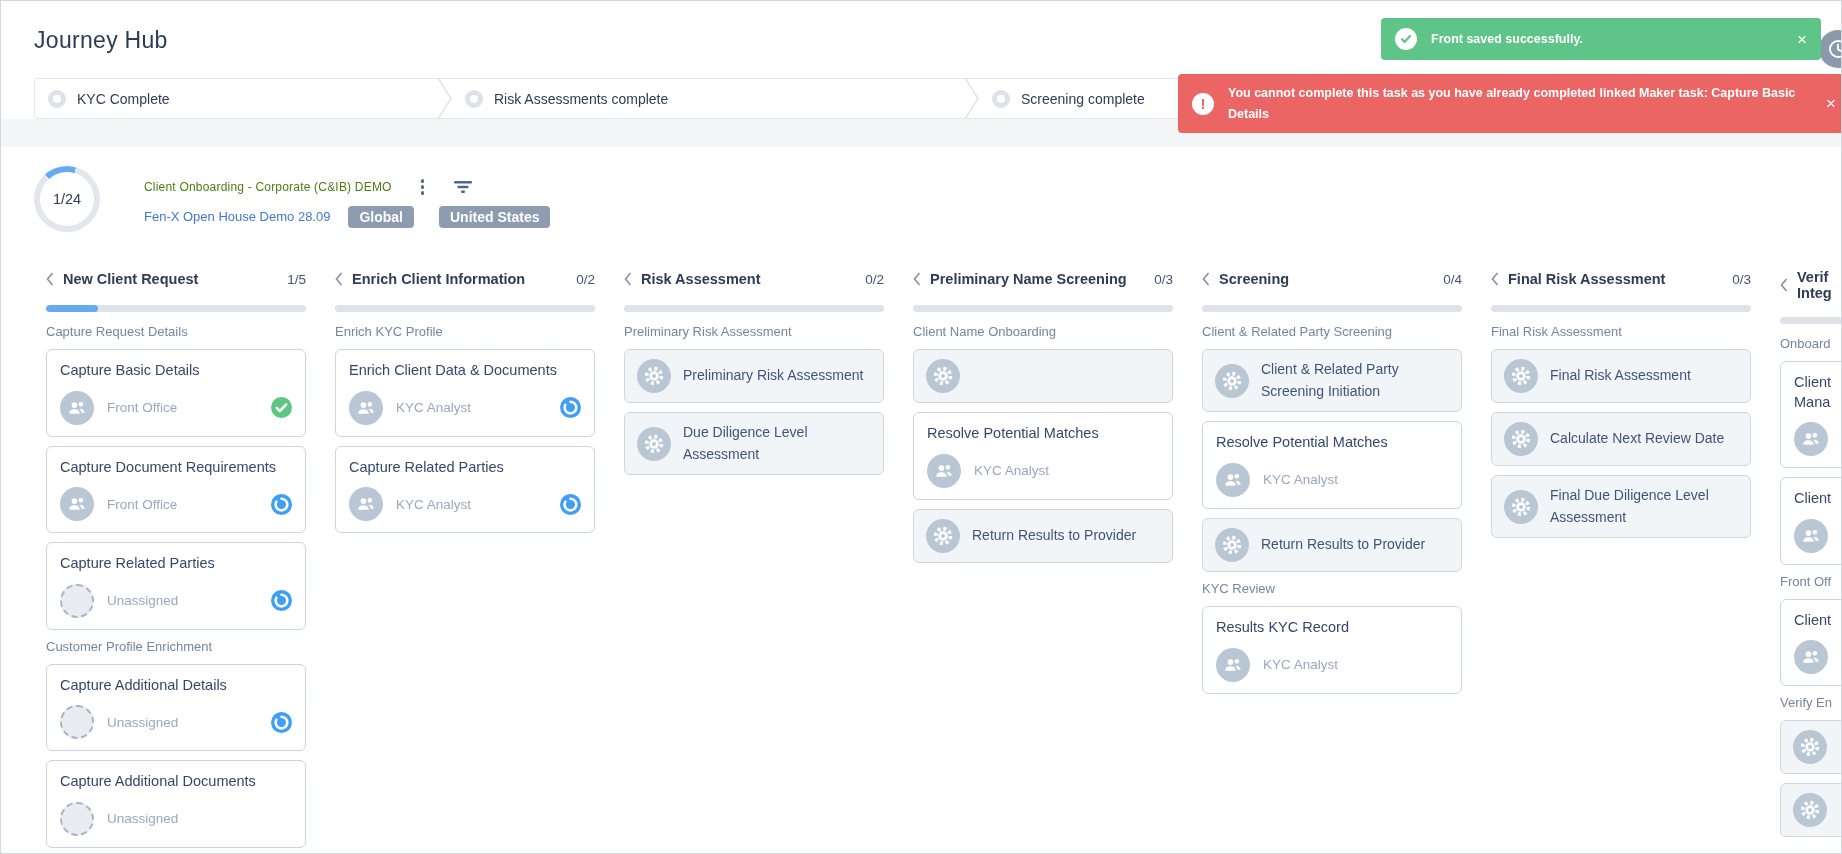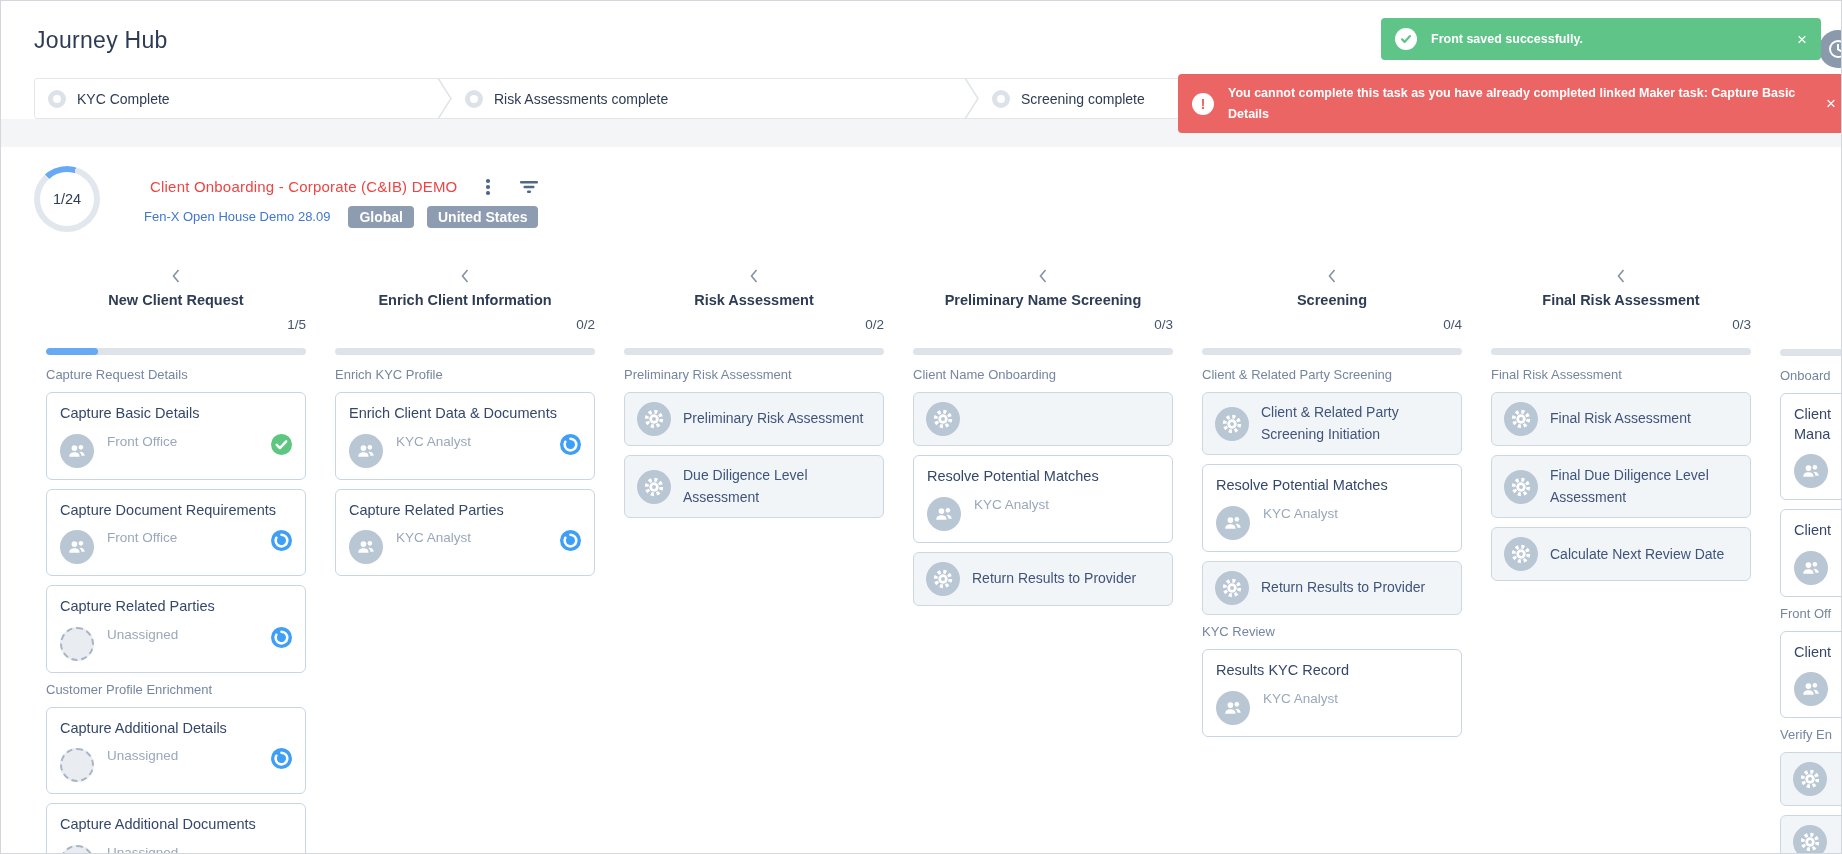--- a/index.html
+++ b/index.html
@@ -37,47 +37,47 @@
     background:#8a99ac; z-index:5; border:none; display:flex; align-items:center; justify-content:center; }
 
   
   .journey-head { position:absolute; left:33px; top:165px; display:flex; }
   .donut { position:relative; width:66px; height:66px; border-radius:50%;
     background:conic-gradient(from 318deg,#67a9f2 0deg 58deg,#e2e7ed 58deg 360deg); flex:0 0 auto; }
   .donut-inner { position:absolute; inset:6px; background:#fff; border-radius:50%;
     display:flex; align-items:center; justify-content:center; font-size:14.5px; color:#2e3c55; }
   .journey-meta { margin-left:44px; padding-top:11px; }
   .journey-title-row { display:flex; align-items:center; gap:27px; }
-  .journey-title { font-size:15px; color:#ef4444; letter-spacing:.2px;margin-left:6px; }
+  .journey-title { font-size:12px; color:#4d7c0f; letter-spacing:.2px; }
   .kebab { display:flex; flex-direction:column; gap:2.5px; background:none; border:none; cursor:pointer; padding:2px; }
   .kebab i { width:3.5px; height:3.5px; border-radius:50%; background:#50688c; }
   .filter-btn { background:none; border:none; cursor:pointer; padding:0; display:flex; }
   .journey-sub-row { display:flex; align-items:center; margin-top:9px; }
   .journey-link { font-size:13px; color:#4077d0; text-decoration:none; }
   .badge { display:inline-block; margin-left:18px; padding:3px 11px; border-radius:4px;
     background:#8d9cb0; color:#fff; font-size:14px; font-weight:bold; }
-  .badge + .badge { margin-left:13px; }
+  .badge + .badge { margin-left:25px; }
 
   
   .board { position:absolute; left:45px; top:268px; width:1797px; height:586px;
     display:flex; gap:29px; overflow:hidden; }
   .col { flex:0 0 260px; width:260px; }
-  .col-head { display:flex; align-items:center; gap:9px; margin-bottom:16px; min-height:20px; cursor:pointer;flex-direction:column; }
+  .col-head { display:flex; align-items:center; gap:9px; margin-bottom:16px; min-height:20px; cursor:pointer; }
   .col-title { font-size:14.5px; font-weight:bold; color:#2e3c55; }
   .col-count { margin-left:auto; font-size:13.5px; color:#44546e; }
   .col-progress { height:7px; border-radius:4px; background:#dde3e9; overflow:hidden; margin-bottom:12px; }
   .col-progress > div { height:100%; border-radius:4px; background:#67a9f2; }
   .section-label { font-size:13px; color:#75869e; margin:2px 0 10px; }
   .section-label.later { margin-top:9px; }
   .pre { white-space:pre-line; }
 
   .card { background:#fff; border:1px solid #c9d5e2; border-radius:6px; margin-bottom:9px; cursor:pointer; }
   .card.user { padding:11px 13px 11px 13px; }
   .card-title { font-size:14.5px; color:#35486a; line-height:1.35; margin-bottom:10px; }
-  .card-row { display:flex; align-items:flex-start; gap:13px; min-height:34px; }
+  .card-row { display:flex; align-items:center; gap:13px; min-height:34px; }
   .avatar { width:34px; height:34px; border-radius:50%; background:#b9c6d3; flex:0 0 auto;
     display:flex; align-items:center; justify-content:center; }
   .avatar.unassigned { background:#e9edf2; border:2px dashed #a8b5c5; }
   .assignee { font-size:13.5px; color:#9aa8ba; }
   .status { margin-left:auto; width:21px; height:21px; flex:0 0 auto; display:flex; }
 
   .card.system { background:#f2f5f8; border-color:#ccd7e2; padding:9px 12px;
     display:flex; align-items:center; gap:12px; }
   .card.system .card-title { margin-bottom:0; font-size:14px; color:#3f547a; line-height:1.55; }
 
@@ -494,29 +494,29 @@
             </svg>
           </span>
         <div class="card-title">Final Risk Assessment</div>
       </div>
       <div class="card system">
         <span class="avatar">
             <svg width="22" height="22">
               <use href="#i-gear"></use>
             </svg>
           </span>
+        <div class="card-title">Calculate Next Review Date</div>
+      </div>
+      <div class="card system">
+        <span class="avatar">
+            <svg width="22" height="22">
+              <use href="#i-gear"></use>
+            </svg>
+          </span>
         <div class="card-title">Final Due Diligence Level Assessment</div>
-      </div>
-      <div class="card system">
-        <span class="avatar">
-            <svg width="22" height="22">
-              <use href="#i-gear"></use>
-            </svg>
-          </span>
-        <div class="card-title">Calculate Next Review Date</div>
       </div>
     </div>
 
     <div class="col">
       <div class="col-head">
         <svg width="8" height="14">
             <use href="#i-chevleft"></use>
           </svg>
         <span class="col-title pre">Verif
 Integ</span>

